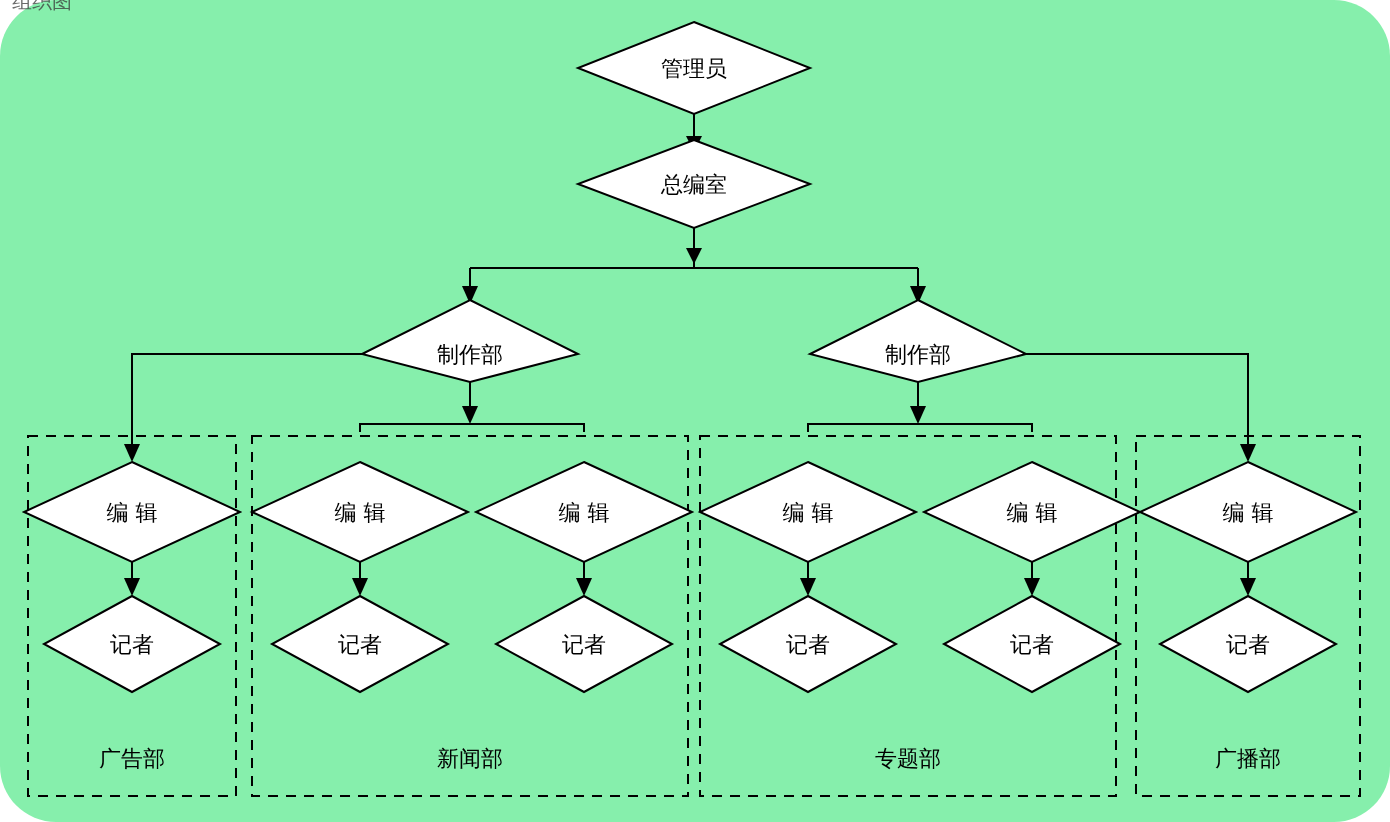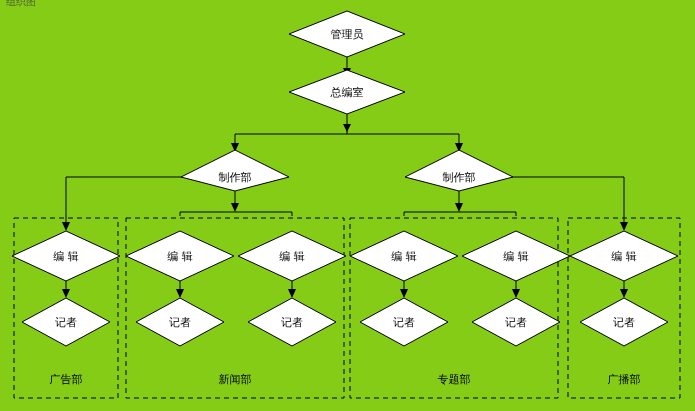--- a/index.html
+++ b/index.html
@@ -11,21 +11,22 @@
   body {
     width: 695px;
     height: 411px;
     font-family: "DejaVu Sans", "Liberation Sans", sans-serif;
     overflow: hidden;
   }
   #chart-root {
     position: relative;
     width: 695px;
     height: 411px;
-    background: #84cc16;
+    background: #86efac;
+    border-radius: 28px;
   }
   #org-svg {
     display: block;
     width: 695px;
     height: 411px;
   }
   .node-shape {
     fill: #ffffff;
     stroke: #000000;
     stroke-width: 1;

